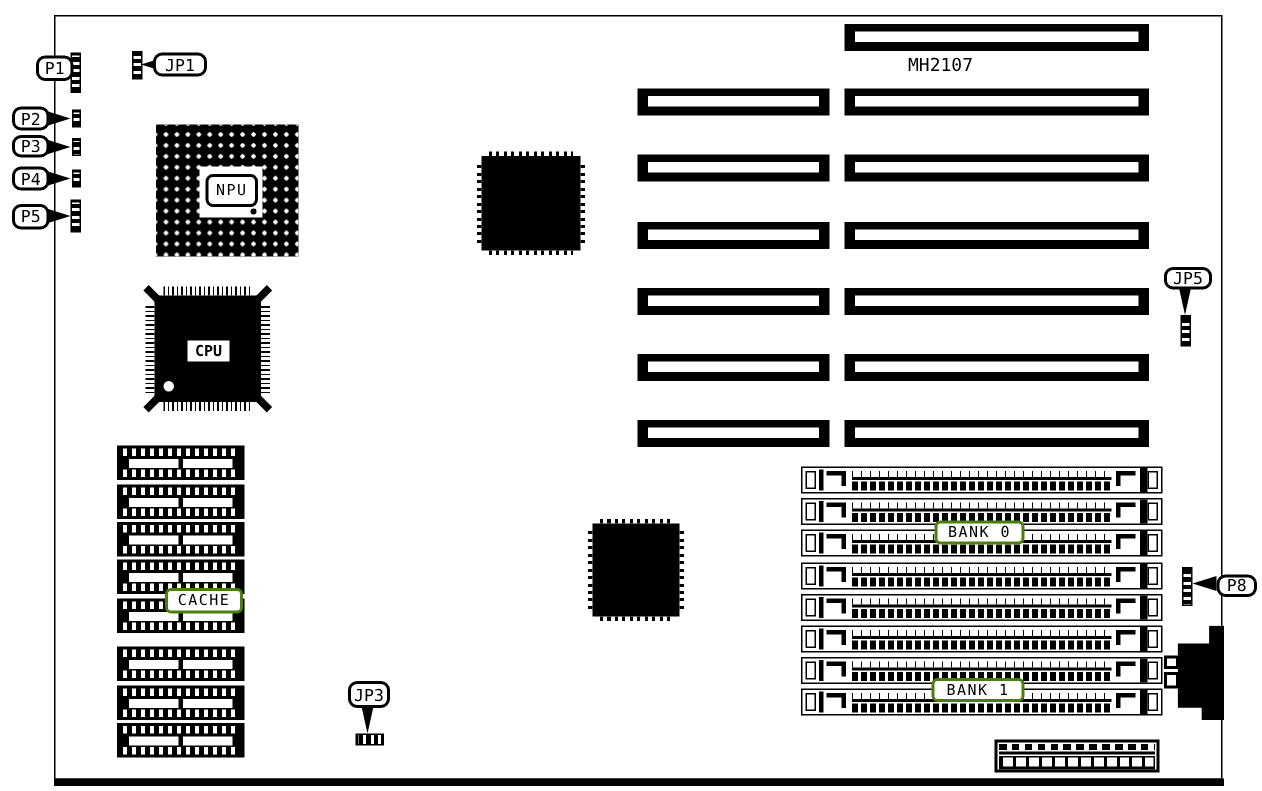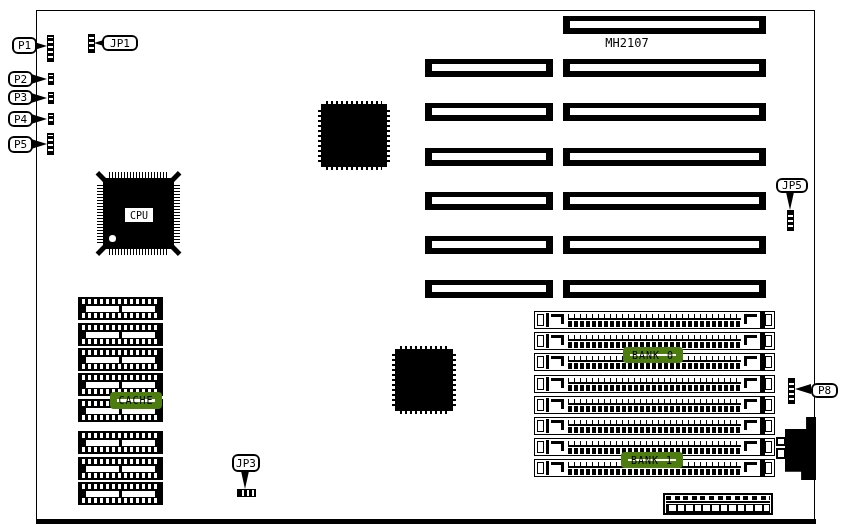--- a/index.html
+++ b/index.html
@@ -12,21 +12,21 @@
 
   
   .slot{position:absolute;height:18px;background:#000;}
   .slot::after{content:"";position:absolute;left:7px;right:7px;top:5px;bottom:6px;background:#fff;}
   .slot-long{left:563px;width:203px;}
   .slot-short{left:425px;width:128px;}
 
   
   .callout{position:absolute;border:2px solid #000;border-radius:6px;background:#fff;
            display:flex;align-items:center;justify-content:center;font-size:11px;z-index:6;}
-  .boxlabel{position:absolute;border:7px solid #4d7c0f;border-radius:4px;background:#fff;
+  .boxlabel{position:absolute;border:2px solid #4d7c0f;border-radius:4px;background:#fff;
             display:flex;align-items:center;justify-content:center;font-size:10px;
             letter-spacing:1px;z-index:6;}
   .plainlabel{position:absolute;text-align:center;font-size:12px;}
 
   
   .tri-r{position:absolute;width:0;height:0;border-top:5px solid transparent;
          border-bottom:5px solid transparent;border-left:16px solid #000;z-index:5;}
   .tri-l{position:absolute;width:0;height:0;border-top:5px solid transparent;
          border-bottom:5px solid transparent;border-right:16px solid #000;z-index:5;}
   .tri-d{position:absolute;width:0;height:0;border-left:4px solid transparent;
@@ -44,29 +44,29 @@
   .npu{position:absolute;left:104px;top:83px;width:95px;height:88px;background-color:#000;
        background-image:linear-gradient(#fff,#fff),radial-gradient(#fff 1.3px,transparent 1.6px);
        background-size:42px 34px,7.3px 7.3px;background-position:29px 28px,3px 3px;
        background-repeat:no-repeat,repeat;}
   .npu-label{position:absolute;left:33px;top:33px;width:35px;height:22px;border:2px solid #000;
        border-radius:5px;background:#fff;display:flex;align-items:center;justify-content:center;
        font-size:10px;letter-spacing:1px;}
   .npu-pin1{position:absolute;left:63px;top:56px;width:4px;height:4px;border-radius:50%;background:#000;}
 
   
-  .cpu{position:absolute;left:97px;top:172px;width:83px;height:83px;background-repeat:no-repeat;
+  .cpu{position:absolute;left:97px;top:191px;width:83px;height:83px;background-repeat:no-repeat;
        background-image:
          linear-gradient(#000,#000),
          repeating-linear-gradient(90deg,#000 0 1px,transparent 1px 3px),
          repeating-linear-gradient(90deg,#000 0 1px,transparent 1px 3px),
          repeating-linear-gradient(0deg,#000 0 1px,transparent 1px 3px),
          repeating-linear-gradient(0deg,#000 0 1px,transparent 1px 3px);
        background-size:71px 71px,59px 6px,59px 6px,6px 59px,6px 59px;
-       background-position:6px 6px,12px 0,12px 100%,0 12px,100% 12px;}
+       background-position:6px 6px,12px 0,12px 100%,0 12px,100% 12px;font-weight:bold;}
   .cc{position:absolute;width:16px;height:5px;background:#000;}
   .cpu-dot{position:absolute;left:12px;bottom:13px;width:7px;height:7px;border-radius:50%;background:#fff;}
   .cpu-label{position:absolute;left:28px;top:36px;width:28px;height:14px;background:#fff;
        display:flex;align-items:center;justify-content:center;font-size:10px;}
 
   
   .qfp{position:absolute;background-repeat:no-repeat;
        background-image:
          linear-gradient(#000,#000),
          repeating-linear-gradient(90deg,#000 0 2px,transparent 2px 5px),
@@ -138,20 +138,24 @@
 
   <div class="slot slot-short" style="top:59px"></div>
   <div class="slot slot-short" style="top:103px"></div>
   <div class="slot slot-short" style="top:148px"></div>
   <div class="slot slot-short" style="top:192px"></div>
   <div class="slot slot-short" style="top:236px"></div>
   <div class="slot slot-short" style="top:280px"></div>
 
   <div class="plainlabel" style="left:592px;top:36px;width:70px;height:14px">MH2107</div>
 
+  <div class="npu">
+    <div class="npu-label">NPU</div>
+    <div class="npu-pin1"></div>
+  </div>
 
   <div class="cpu">
     <div class="cc" style="left:-2px;top:4px;transform:rotate(45deg)"></div>
     <div class="cc" style="right:-2px;top:4px;transform:rotate(-45deg)"></div>
     <div class="cc" style="left:-2px;bottom:4px;transform:rotate(-45deg)"></div>
     <div class="cc" style="right:-2px;bottom:4px;transform:rotate(45deg)"></div>
     <div class="cpu-dot"></div>
     <div class="cpu-label">CPU</div>
   </div>
 
@@ -199,21 +203,21 @@
   <div class="tri-r" style="left:31px;top:41px"></div>
   <div class="tri-r" style="left:31px;top:74px"></div>
   <div class="tri-r" style="left:31px;top:93px"></div>
   <div class="tri-r" style="left:31px;top:114px"></div>
   <div class="tri-r" style="left:31px;top:139px"></div>
   <div class="tri-l" style="left:94px;top:38px"></div>
   <div class="tri-d" style="left:241px;top:471px"></div>
   <div class="tri-d" style="left:786px;top:192px"></div>
   <div class="tri-l" style="left:795px;top:384px"></div>
 
-  <div class="callout" style="left:12px;top:37px;width:25px;height:17px">P1</div>
+  <div class="callout" style="left:24px;top:37px;width:25px;height:17px">P1</div>
   <div class="callout" style="left:8px;top:71px;width:25px;height:16px">P2</div>
   <div class="callout" style="left:8px;top:90px;width:25px;height:15px">P3</div>
   <div class="callout" style="left:8px;top:111px;width:25px;height:16px">P4</div>
   <div class="callout" style="left:8px;top:136px;width:25px;height:17px">P5</div>
   <div class="callout" style="left:102px;top:35px;width:36px;height:16px">JP1</div>
   <div class="callout" style="left:232px;top:454px;width:28px;height:18px">JP3</div>
   <div class="callout" style="left:776px;top:178px;width:32px;height:15px">JP5</div>
   <div class="callout" style="left:811px;top:383px;width:27px;height:15px">P8</div>
 
 </div>

